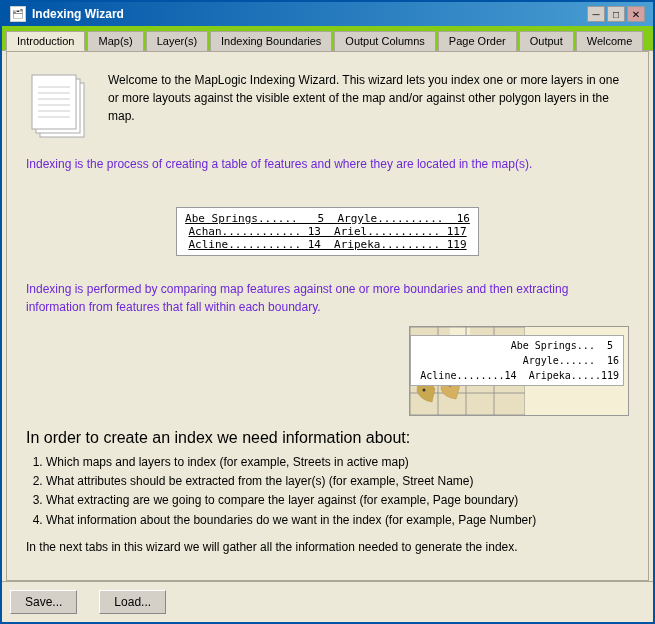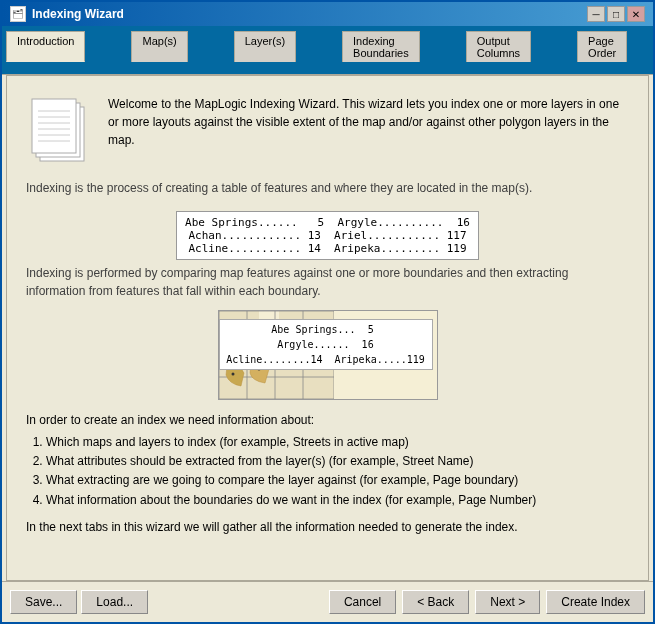--- a/index.html
+++ b/index.html
@@ -61,24 +61,23 @@
       font-size: 10px;
       cursor: pointer;
       display: flex;
       align-items: center;
       justify-content: center;
       color: #000;
     }
     
     .tab-bar {
       display: flex;
-      background: #0369a1;
-      padding: 4px 4px 13px 4px;
+      background: #84cc16;
+      padding: 4px 4px 0 4px;
       border-bottom: 1px solid #aca899;
-      gap: 44px;
     }
     
     .tab {
       padding: 3px 10px;
       border: 1px solid #aca899;
       border-bottom: none;
       background: #d4d0c8;
       cursor: pointer;
       font-size: 11px;
       margin-right: 2px;
@@ -118,32 +117,33 @@
     
     .intro-text {
       font-size: 12px;
       line-height: 1.5;
       color: #000;
     }
     
     .section-text {
       font-size: 12px;
       line-height: 1.5;
-      color: #404040;
+      color: #6d28d9;
       margin-bottom: 10px;
     }
     
     .index-table {
       border: 1px solid #999;
       background: white;
       padding: 4px 8px;
-      margin: 4px auto;
+      margin: 24px auto;
       display: inline-block;
       font-size: 11px;
       font-family: monospace;
+      text-decoration: underline;
     }
     
     .index-table-center {
       text-align: center;
     }
     
     .map-table-content {
       position: absolute;
       right: 6px;
       top: 8px;
@@ -151,21 +151,21 @@
       font-family: monospace;
       line-height: 1.5;
     }
     
     .list-section {
       margin: 8px 0;
     }
     
     .list-section p {
       margin-bottom: 6px;
-      font-size: 12px;
+      font-size: 16px;
     }
     
     ol {
       padding-left: 20px;
       font-size: 12px;
       line-height: 1.6;
     }
     
     .footer-section {
       margin-top: 10px;
@@ -176,21 +176,21 @@
       display: flex;
       justify-content: space-between;
       align-items: center;
       padding: 8px 8px;
       background: #ece9d8;
       border-top: 1px solid #aca899;
     }
     
     .button-bar-left {
       display: flex;
-      gap: 4px;
+      gap: 22px;
     }
     
     .button-bar-right {
       display: flex;
       gap: 6px;
       align-items: center;
     }
     
     .btn {
       padding: 4px 14px;
@@ -269,21 +269,21 @@
     <div class="index-table-center">
       <div class="index-table">
         <div>Abe Springs......&nbsp;&nbsp;&nbsp;5&nbsp;&nbsp;Argyle..........&nbsp;&nbsp;16</div>
         <div>Achan............&nbsp;13&nbsp;&nbsp;Ariel...........&nbsp;117</div>
         <div>Acline...........&nbsp;14&nbsp;&nbsp;Aripeka.........&nbsp;119</div>
       </div>
     </div>
 
     <p class="section-text">Indexing is performed by comparing map features against one or more boundaries and then extracting information from features that fall within each boundary.</p>
 
-    <div style="text-align:center; margin-bottom:10px;text-decoration:underline;">
+    <div style="text-align:right; margin-bottom:10px;text-decoration:underline;">
       <div style="display:inline-block; position:relative; width:220px; height:90px; border:1px solid #999; background:#f5efd5; overflow:hidden;">
         
         <svg class="grid-svg" width="115" height="88" viewBox="0 0 115 88">
 
           <polygon points="0,0 40,0 40,20 60,20 60,0 115,0 115,88 0,88" fill="#e8dfc0" stroke="none"></polygon>
 
           <line x1="0" y1="0" x2="115" y2="0" stroke="#888" stroke-width="0.8"></line>
           <line x1="0" y1="22" x2="115" y2="22" stroke="#888" stroke-width="0.8"></line>
           <line x1="0" y1="44" x2="115" y2="44" stroke="#888" stroke-width="0.8"></line>
           <line x1="0" y1="66" x2="115" y2="66" stroke="#888" stroke-width="0.8"></line>
@@ -326,21 +326,15 @@
 
     <p class="footer-section">In the next tabs in this wizard we will gather all the information needed to generate the index.</p>
 
   </div>
 
   <div class="button-bar">
     <div class="button-bar-left">
       <button class="btn">Save...</button>
       <button class="btn">Load...</button>
     </div>
-    <div class="button-bar-right">
-      <button class="btn">Cancel</button>
-      <button class="btn">&lt; Back</button>
-      <button class="btn">Next &gt;</button>
-      <button class="btn btn-create">Create Index</button>
-    </div>
   </div>
 
 </div>
 
 </body></html>

